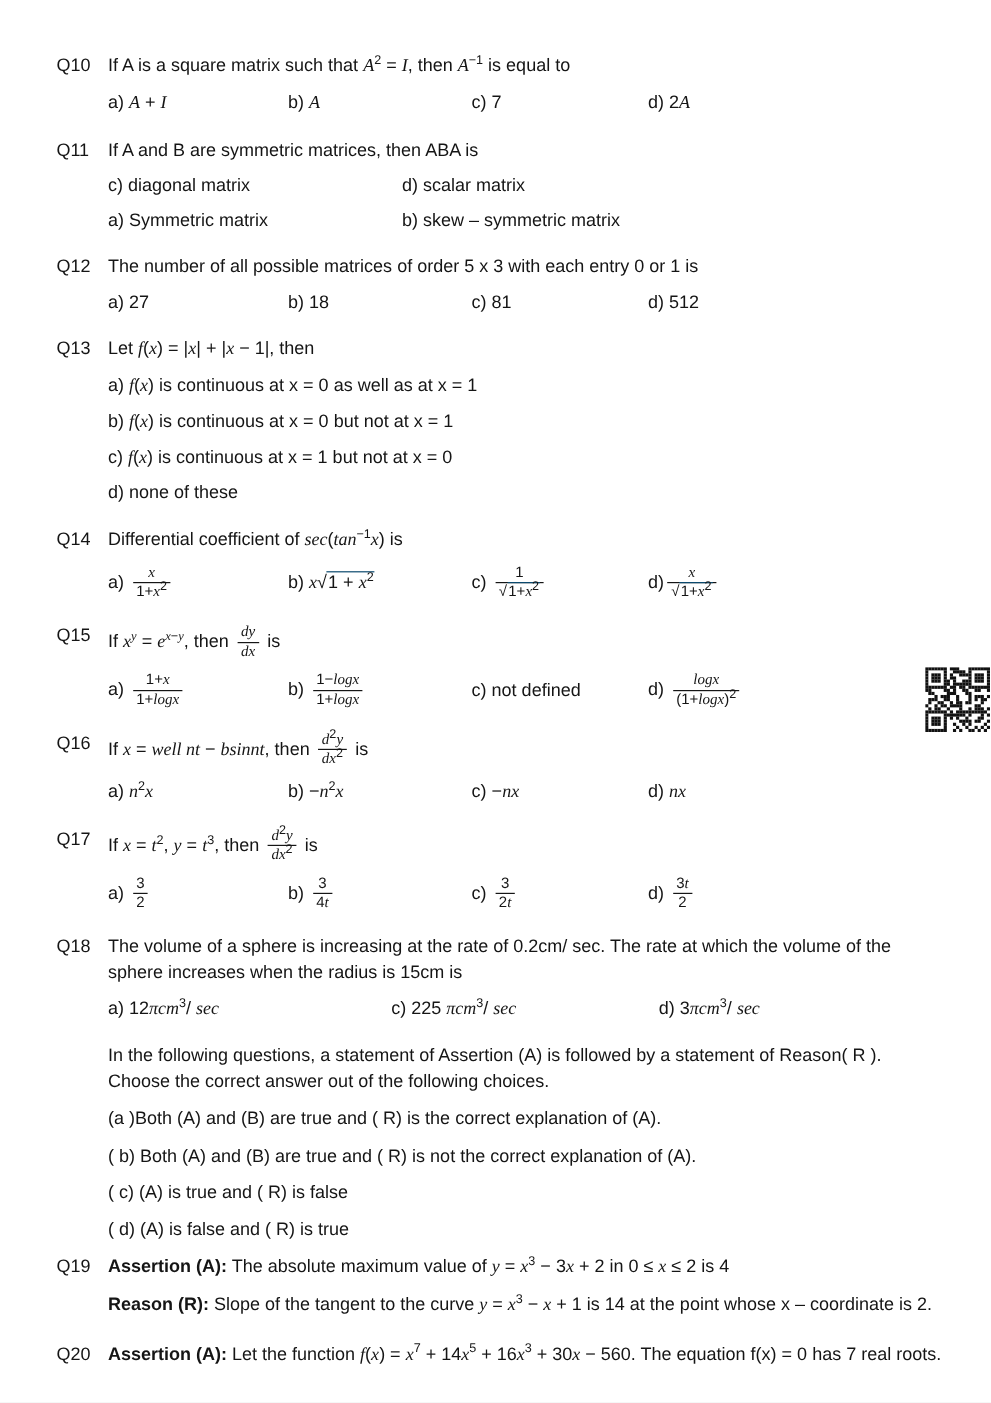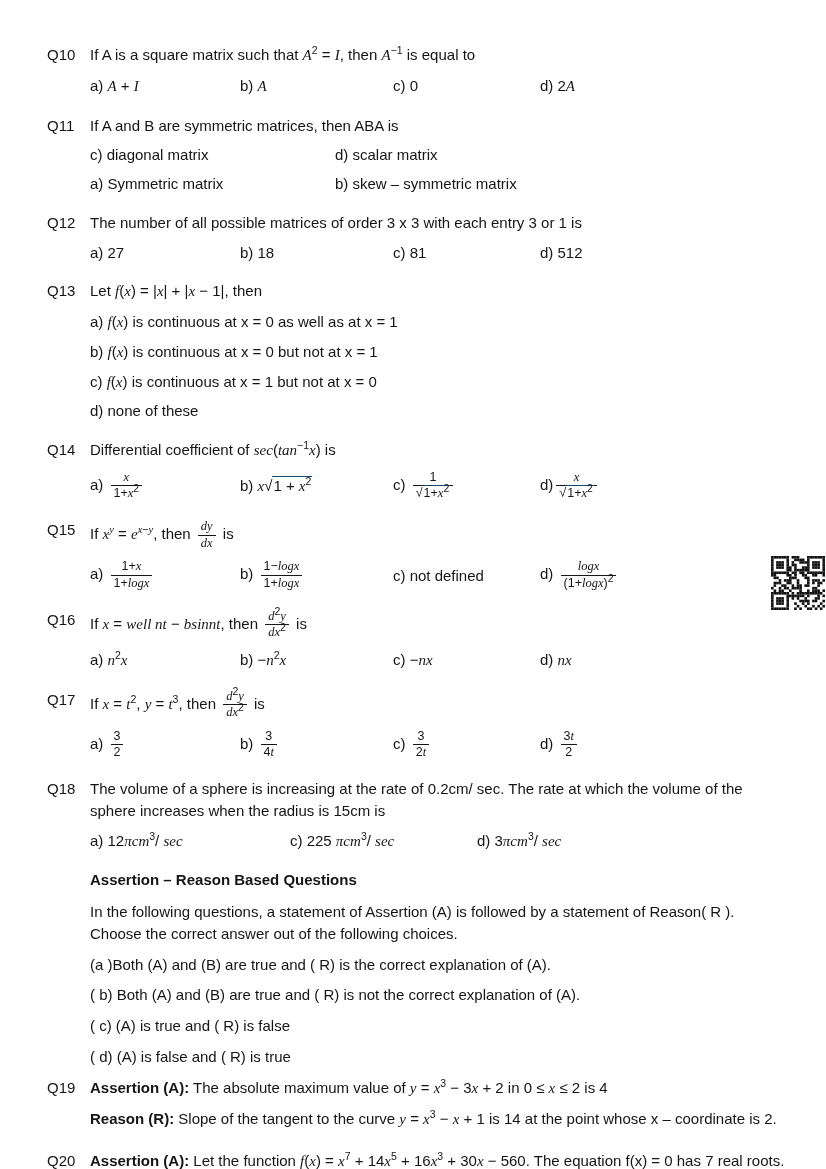--- a/index.html
+++ b/index.html
@@ -14,21 +14,21 @@
     margin:0 auto;
   }
   .content{position:absolute;top:44px;left:47px;right:40px;}
   .question{display:flex;margin-bottom:10px;}
   .qlabel{flex:0 0 43px;width:43px;}
   .qbody{flex:1;min-width:0;}
   .stem{margin-bottom:8px;}
   .qpara{margin-bottom:9px;}
   .orow{display:grid;margin-bottom:7px;align-items:center;}
   .orow.cols4{grid-template-columns:150px 153px 147px 1fr;}
-  .orow.cols4.wide{grid-template-columns:200px 187px 160px 1fr;}
+  .orow.cols4.wide{grid-template-columns:200px 187px 160px 1fr;gap:36px;}
   .orow.cols2{grid-template-columns:245px 1fr;}
   .orow.cols1{grid-template-columns:1fr;}
   .heading{font-weight:bold;margin:3px 0 10px 43px;}
   .para{margin:0 0 9px 43px;}
   i{font-family:"Liberation Serif",serif;}
   b{font-weight:bold;}
   sup{font-size:10.5px;line-height:0;}
   .fr{
     display:inline-flex;flex-direction:column;
     text-align:center;vertical-align:middle;
@@ -48,21 +48,21 @@
 
 <div class="page">
   <div class="content">
       <div class="question">
         <div class="qlabel">Q10</div>
         <div class="qbody">
           <div class="stem">If A is a square matrix such that <i>A</i><sup>2</sup> = <i>I</i>, then <i>A</i><sup>−1</sup> is equal to</div>
           <div class="orow cols4">
             <div class="opt">a) <i>A</i> + <i>I</i></div>
             <div class="opt">b) <i>A</i></div>
-            <div class="opt">c) 0</div>
+            <div class="opt">c) 7</div>
             <div class="opt">d) 2<i>A</i></div>
           </div>
         </div>
       </div>
       <div class="question">
         <div class="qlabel">Q11</div>
         <div class="qbody">
           <div class="stem">If A and B are symmetric matrices, then ABA is</div>
           <div class="orow cols2">
             <div class="opt">c) diagonal matrix</div>
@@ -70,21 +70,21 @@
           </div>
           <div class="orow cols2">
             <div class="opt">a) Symmetric matrix</div>
             <div class="opt">b) skew – symmetric matrix</div>
           </div>
         </div>
       </div>
       <div class="question">
         <div class="qlabel">Q12</div>
         <div class="qbody">
-          <div class="stem">The number of all possible matrices of order 3 x 3 with each entry 3 or 1 is</div>
+          <div class="stem">The number of all possible matrices of order 5 x 3 with each entry 0 or 1 is</div>
           <div class="orow cols4">
             <div class="opt">a) 27</div>
             <div class="opt">b) 18</div>
             <div class="opt">c) 81</div>
             <div class="opt">d) 512</div>
           </div>
         </div>
       </div>
       <div class="question">
         <div class="qlabel">Q13</div>
@@ -195,21 +195,20 @@
         <div class="qlabel">Q18</div>
         <div class="qbody">
           <div class="stem">The volume of a sphere is increasing at the rate of 0.2cm/ sec. The rate at which the volume of the sphere increases when the radius is 15cm is</div>
           <div class="orow cols4 wide">
             <div class="opt">a) 12<i>πcm</i><sup>3</sup>/ <i>sec</i></div>
             <div class="opt">c) 225 <i>πcm</i><sup>3</sup>/ <i>sec</i></div>
             <div class="opt">d) 3<i>πcm</i><sup>3</sup>/ <i>sec</i></div>
           </div>
         </div>
       </div>
-      <div class="heading">Assertion – Reason Based Questions</div>
       <div class="para">In the following questions, a statement of Assertion (A) is followed by a statement of Reason( R ). Choose the correct answer out of the following choices.</div>
       <div class="para">(a )Both (A) and (B) are true and ( R) is the correct explanation of (A).</div>
       <div class="para">( b) Both (A) and (B) are true and ( R) is not the correct explanation of (A).</div>
       <div class="para">( c) (A) is true and ( R) is false</div>
       <div class="para">( d) (A) is false and ( R) is true</div>
       <div class="question">
         <div class="qlabel">Q19</div>
         <div class="qbody">
           <div class="qpara"><b>Assertion (A):</b> The absolute maximum value of <i>y</i> = <i>x</i><sup>3</sup> − 3<i>x</i> + 2 in 0 ≤ <i>x</i> ≤ 2  is 4</div>
           <div class="qpara"><b>Reason (R):</b> Slope of the tangent to the curve <i>y</i> = <i>x</i><sup>3</sup> − <i>x</i> + 1 is 14 at the point whose x – coordinate is 2.</div>

